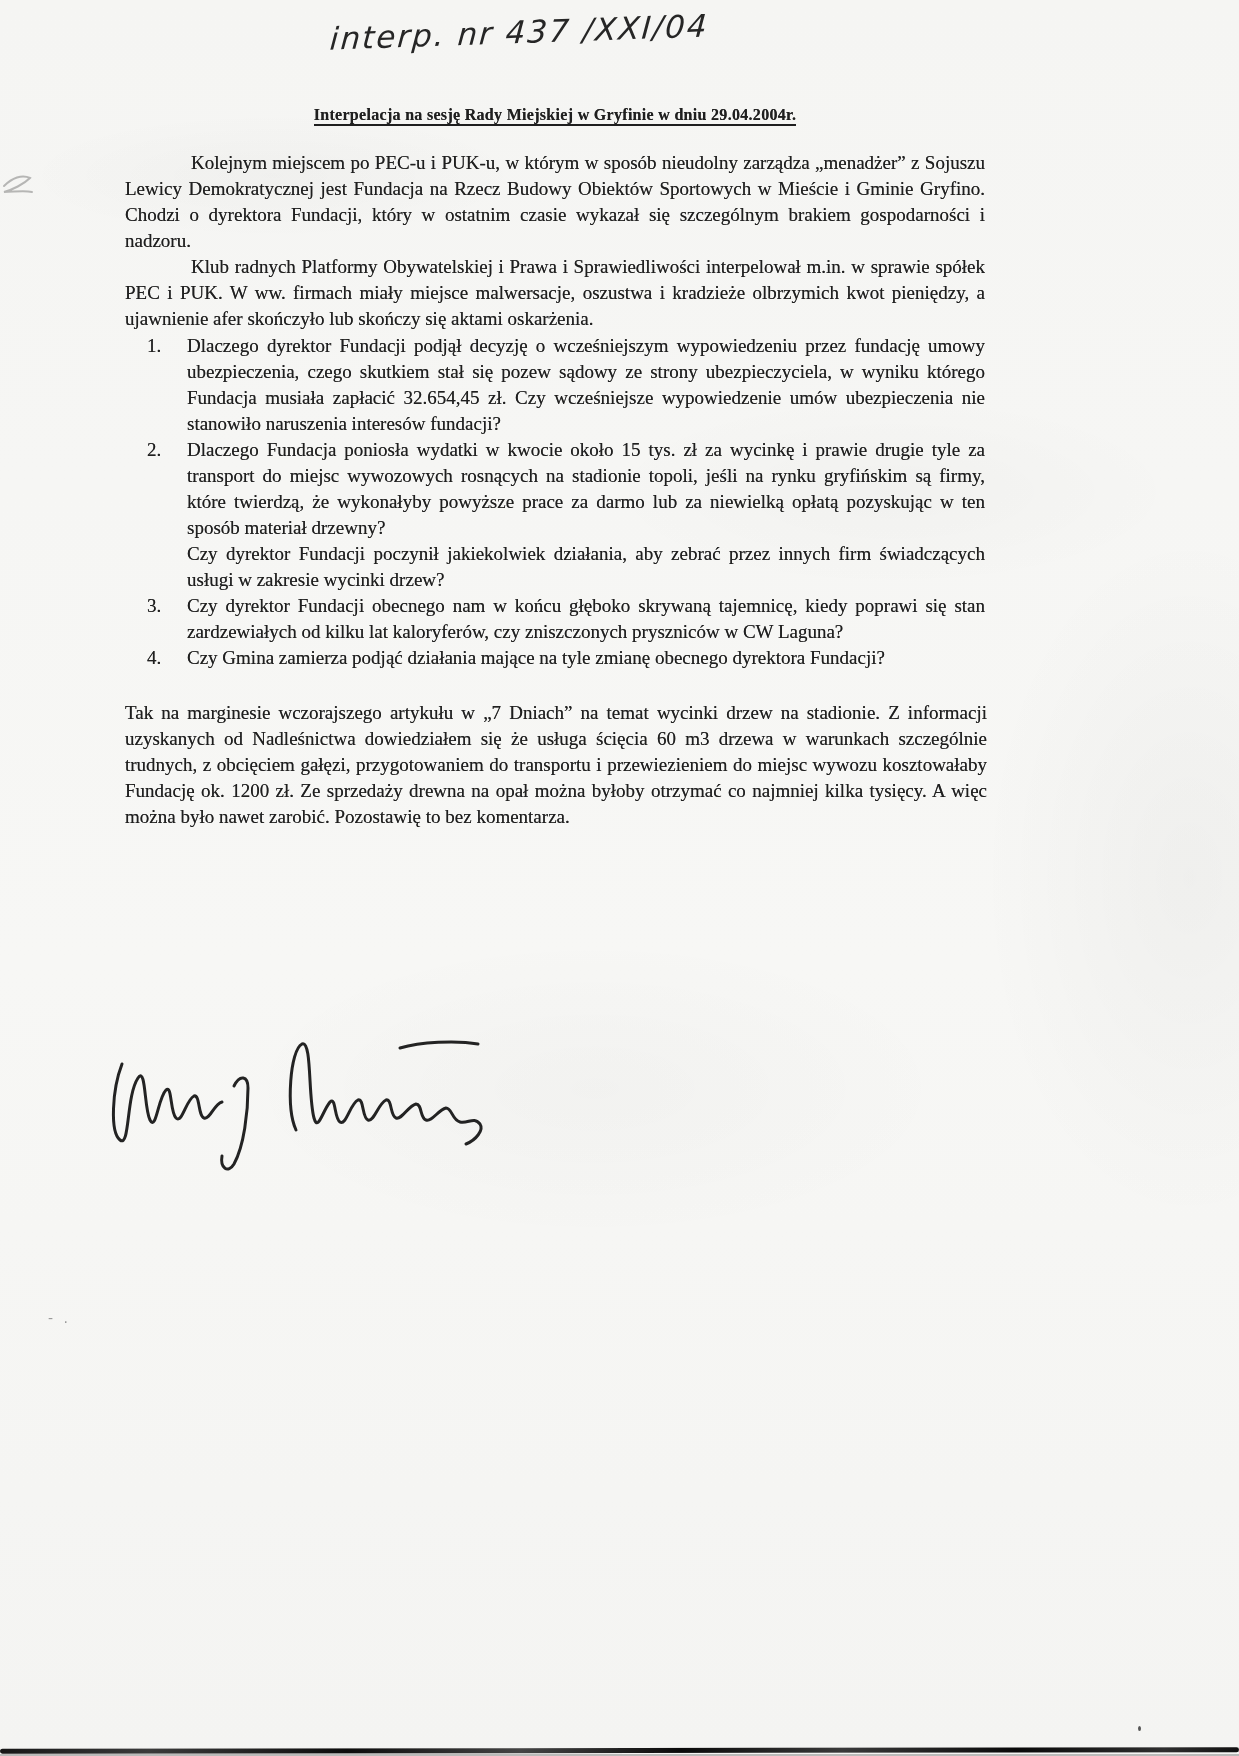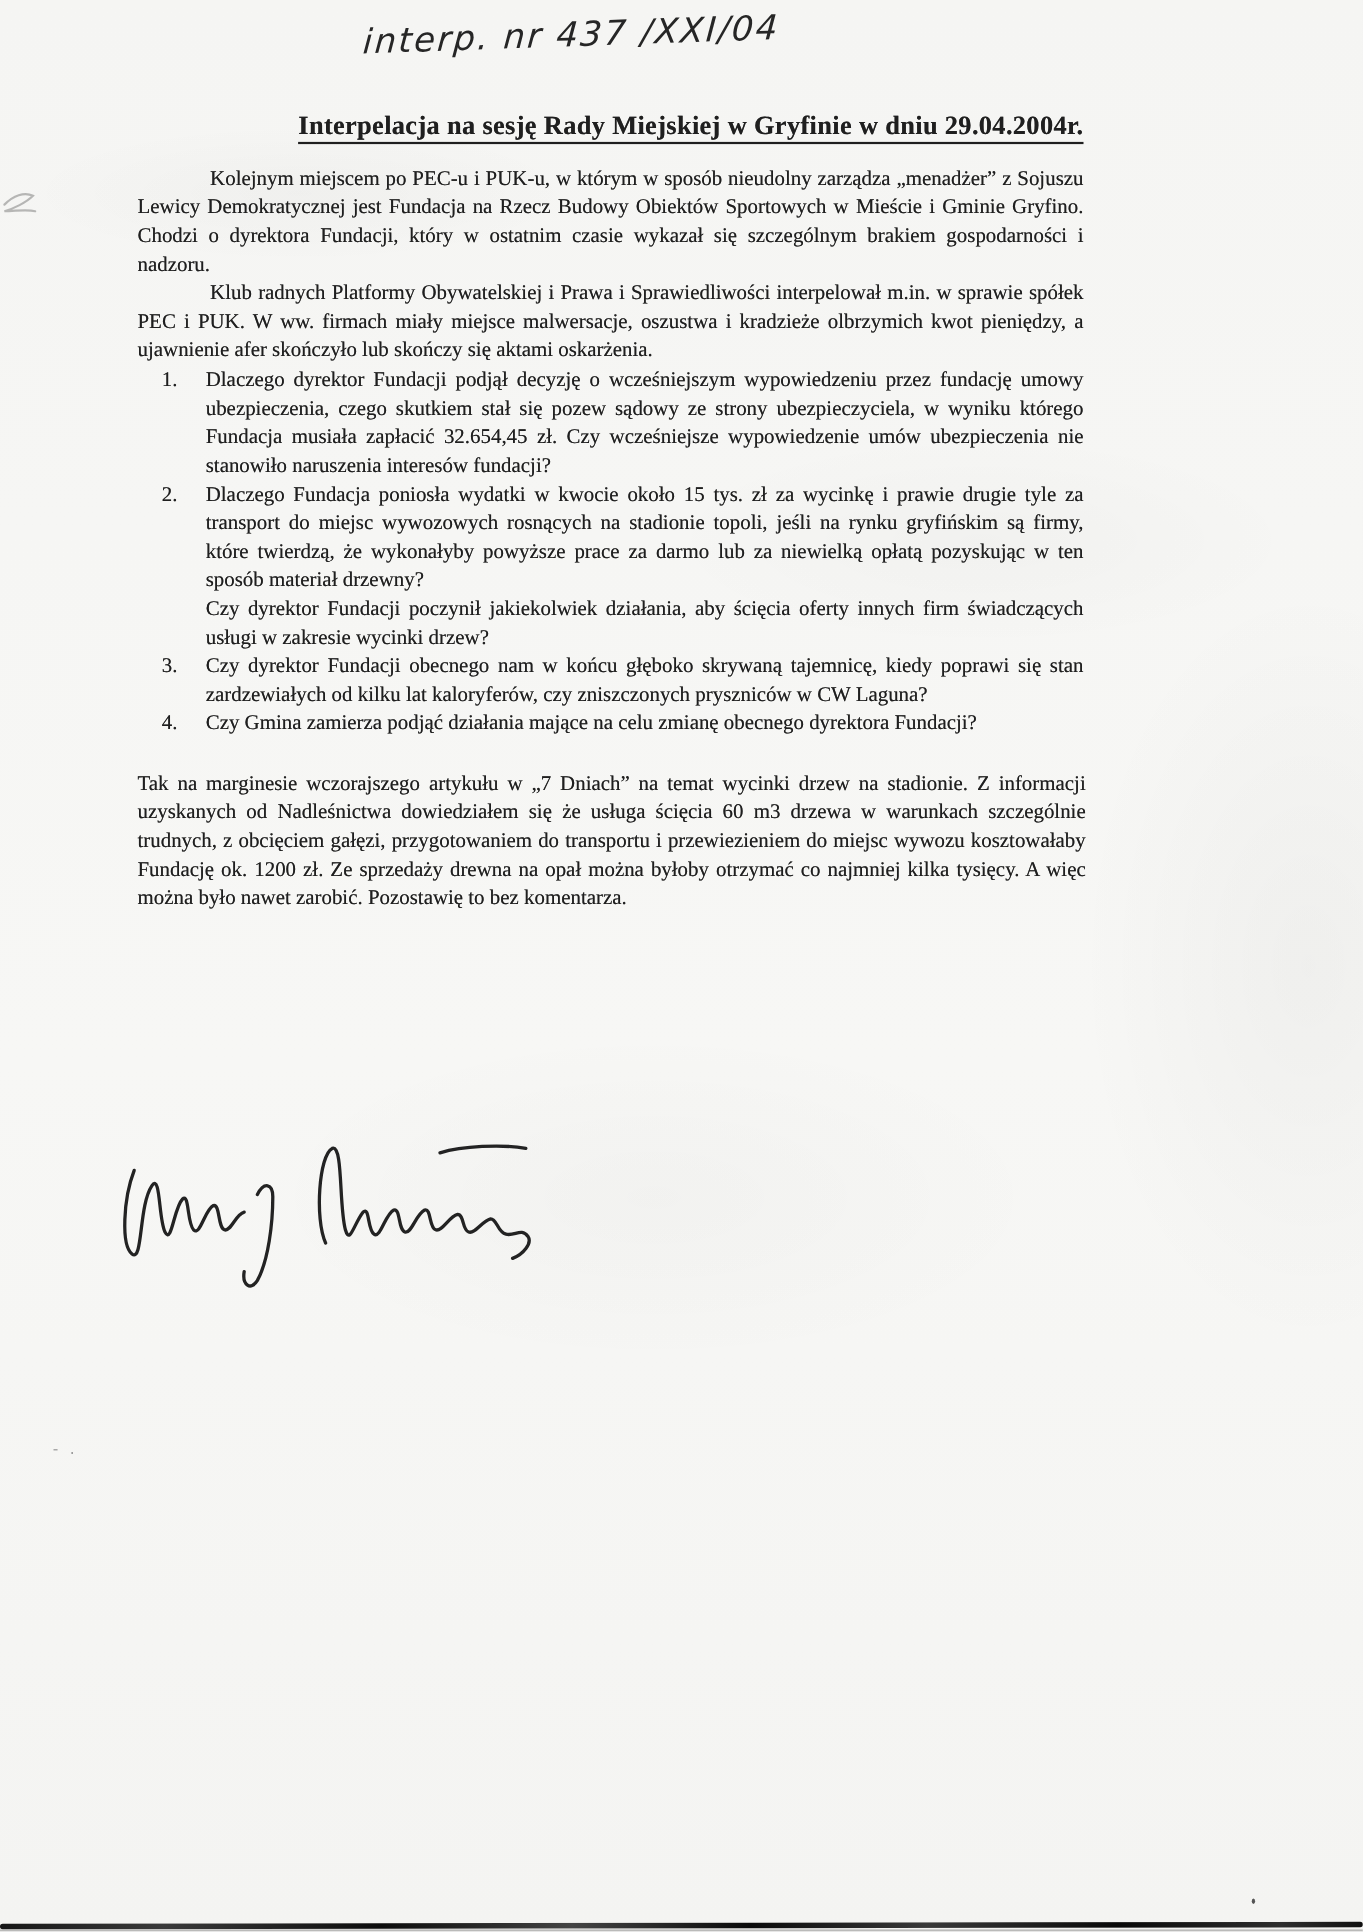--- a/index.html
+++ b/index.html
@@ -38,24 +38,24 @@
     left: 125px;
     top: 102px;
     width: 860px;
     font-size: 19px;
     line-height: 26px;
     text-align: justify;
     text-shadow: 0 0 0.6px rgba(10,10,10,0.65);
   }
   .title {
     font-weight: bold;
-    font-size: 24px;
+    font-size: 16px;
     letter-spacing: 0.3px;
     margin: 0 0 22px 0;
-    text-align: right;
+    text-align: center;
   }
   .title span {
     border-bottom: 2px solid #1f1f1f;
     padding-bottom: 1px;
   }
   p.body-par { margin: 0; text-indent: 66px; }
   .qlist { margin: 1px 0 0 22px; }
   .q-item { display: flex; margin: 0; }
   .q-num { width: 40px; flex: 0 0 40px; }
   .q-body { flex: 1 1 auto; text-align: justify; }
@@ -121,35 +121,35 @@
           <p>
             <span>Dlaczego dyrektor Fundacji podjął decyzję o wcześniejszym wypowiedzeniu przez fundację umowy ubezpieczenia, czego skutkiem stał się pozew sądowy ze strony ubezpieczyciela, w wyniku którego Fundacja musiała zapłacić </span><span class="bold">32.654,45 zł.</span><span> Czy wcześniejsze wypowiedzenie umów ubezpieczenia nie stanowiło naruszenia interesów fundacji?</span>
           </p>
         </div>
       </div>
 
       <div class="q-item">
         <div class="q-num">2.</div>
         <div class="q-body">
           <p>Dlaczego Fundacja poniosła wydatki w kwocie około 15 tys. zł za wycinkę i prawie drugie tyle za transport do miejsc wywozowych rosnących na stadionie topoli, jeśli na rynku gryfińskim są firmy, które twierdzą, że wykonałyby powyższe prace za darmo lub za niewielką opłatą pozyskując w ten sposób materiał drzewny?</p>
-          <p>Czy dyrektor Fundacji poczynił jakiekolwiek działania, aby ścięcia oferty innych firm świadczących usługi w zakresie wycinki drzew?</p>
+          <p>Czy dyrektor Fundacji poczynił jakiekolwiek działania, aby zebrać przez innych firm świadczących usługi w zakresie wycinki drzew?</p>
         </div>
       </div>
 
       <div class="q-item">
         <div class="q-num">3.</div>
         <div class="q-body">
           <p>Czy dyrektor Fundacji obecnego nam w końcu głęboko skrywaną tajemnicę, kiedy poprawi się stan zardzewiałych od kilku lat kaloryferów, czy zniszczonych pryszniców w CW Laguna?</p>
         </div>
       </div>
 
       <div class="q-item">
         <div class="q-num">4.</div>
         <div class="q-body">
-          <p>Czy Gmina zamierza podjąć działania mające na celu zmianę obecnego dyrektora Fundacji?</p>
+          <p>Czy Gmina zamierza podjąć działania mające na tyle zmianę obecnego dyrektora Fundacji?</p>
         </div>
       </div>
 
     </div>
 
     <p class="closing">Tak na marginesie wczorajszego artykułu w „7 Dniach” na temat wycinki drzew na stadionie. Z informacji uzyskanych od Nadleśnictwa dowiedziałem się że usługa ścięcia 60 m3 drzewa w warunkach szczególnie trudnych, z obcięciem gałęzi, przygotowaniem do transportu i przewiezieniem do miejsc wywozu kosztowałaby Fundację ok. 1200 zł. Ze sprzedaży drewna na opał można byłoby otrzymać co najmniej kilka tysięcy. A więc można było nawet zarobić. Pozostawię to bez komentarza.</p>
 
   </div>
 
   <svg class="signature" width="420" height="180" viewBox="0 0 420 180">

